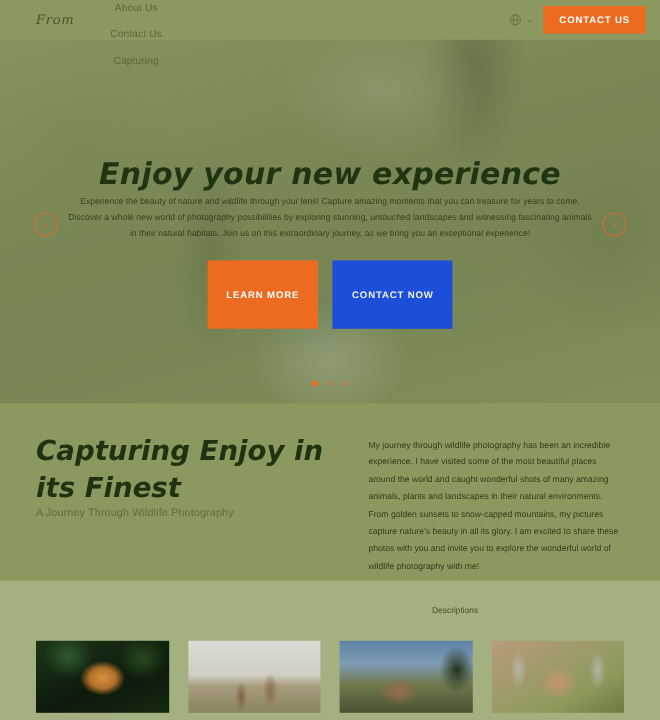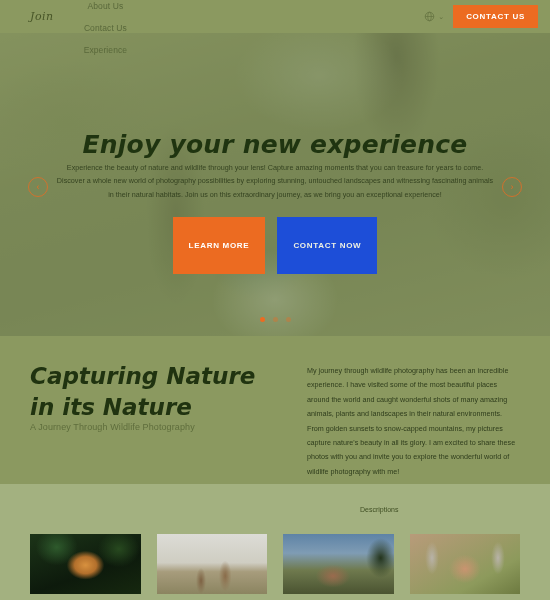--- a/index.html
+++ b/index.html
@@ -205,27 +205,27 @@
       radial-gradient(ellipse 10px 24px at 80% 40%, #b8b3a8, transparent 68%),
       linear-gradient(150deg, #b89b7a, #8d9a5c 70%, #6d7a40);
   }
 </style>
 </head>
 <body>
 
 <div class="page">
 
   <div class="navbar">
-    <div class="logo">Join</div>
+    <div class="logo">From</div>
 
     <div class="nav-links">
       <div class="nav-link active">Home</div>
       <div class="nav-link">About Us</div>
       <div class="nav-link">Contact Us</div>
-      <div class="nav-link">Experience</div>
+      <div class="nav-link">Capturing</div>
     </div>
 
     <div class="nav-right">
       <div class="lang-wrap">
         <svg class="globe-icon" viewBox="0 0 16 16">
           <circle cx="8" cy="8" r="6.2" fill="none" stroke="#4c5a2d" stroke-width="1.1"></circle>
           <ellipse cx="8" cy="8" rx="2.6" ry="6.2" fill="none" stroke="#4c5a2d" stroke-width="1"></ellipse>
           <line x1="1.9" y1="8" x2="14.1" y2="8" stroke="#4c5a2d" stroke-width="1"></line>
         </svg>
         <span class="chev">⌄</span>
@@ -252,21 +252,21 @@
 
     <div class="dots">
       <div class="dot active"></div>
       <div class="dot"></div>
       <div class="dot"></div>
     </div>
   </div>
 
   <div class="about">
     <div class="about-left">
-      <div class="about-title">Capturing Nature in its Nature</div>
+      <div class="about-title">Capturing Enjoy in its Finest</div>
       <div class="about-sub">A Journey Through Wildlife Photography</div>
     </div>
     <div class="about-right">My journey through wildlife photography has been an incredible experience. I have visited some of the most beautiful places around the world and caught wonderful shots of many amazing animals, plants and landscapes in their natural environments. From golden sunsets to snow-capped mountains, my pictures capture nature's beauty in all its glory. I am excited to share these photos with you and invite you to explore the wonderful world of wildlife photography with me!</div>
   </div>
 
   <div class="gallery">
     <div class="gallery-head">
       <div class="gallery-desc-label">Descriptions</div>
     </div>
     <div class="gallery-grid">

